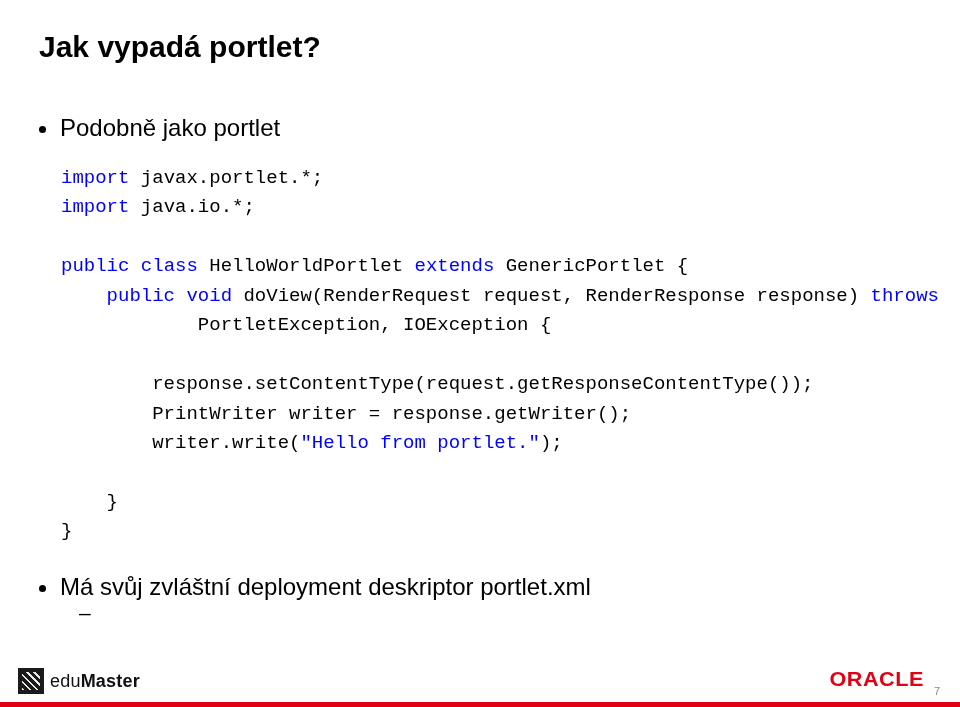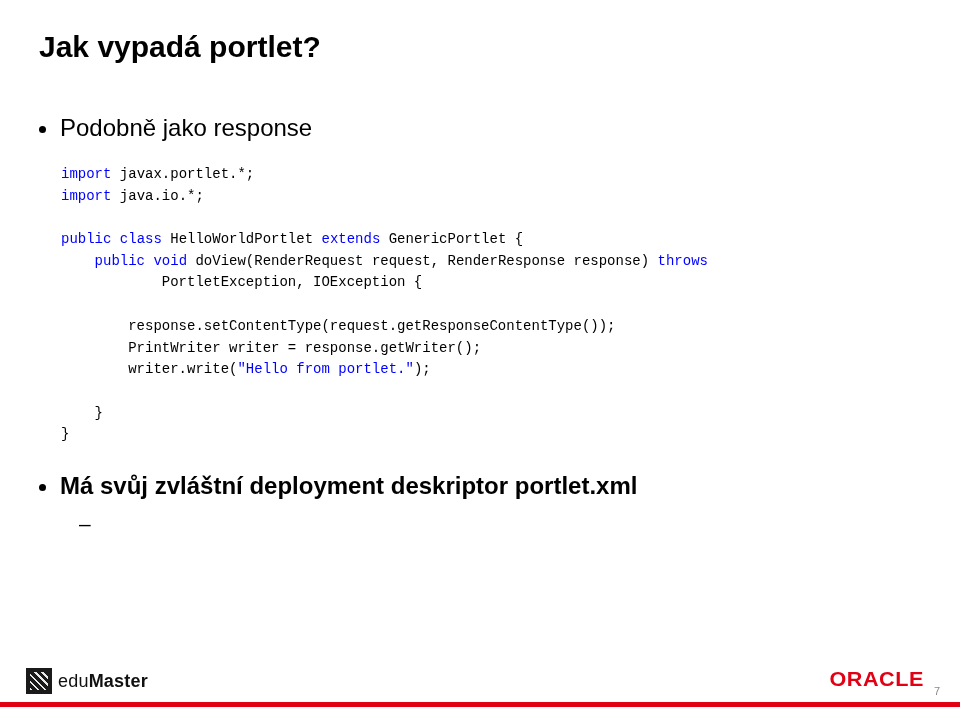--- a/index.html
+++ b/index.html
@@ -30,21 +30,21 @@
   .bullet-dot {
     width: 7px; height: 7px;
     background: #000;
     border-radius: 50%;
     margin-top: 12px;
     margin-right: 14px;
     flex-shrink: 0;
   }
   .code {
     font-family: "Courier New", monospace;
-    font-size: 14px;
+    font-size: 19px;
     line-height: 1.55;
     color: #000;
     margin-left: 22px;
     margin-bottom: 26px;
     white-space: pre;
   }
   .kw { color: #0000FF; }
   .subbullet {
     display: flex;
     align-items: flex-start;
@@ -63,21 +63,21 @@
   }
   .red-bar {
     position: absolute;
     left: 0; bottom: 0;
     height: 5px;
     background: #E20015;
     width: 100%;
   }
   .edumaster {
     position: absolute;
-    left: 26px;
+    left: 18px;
     bottom: 13px;
     display: flex;
     align-items: center;
     gap: 6px;
   }
   .edumaster-icon {
     width: 26px; height: 26px;
     background: #1a1a1a;
     position: relative;
   }
@@ -116,38 +116,38 @@
   }
 </style>
 </head>
 <body>
 
 <div class="content">
   <h1 class="title">Jak vypadá portlet?</h1>
 
   <div class="bullet-row">
     <span class="bullet-dot"></span>
-    <span>Podobně jako response</span>
+    <span>Podobně jako portlet</span>
   </div>
 
   <div class="code"><span class="kw">import</span><span> javax.portlet.*;</span>
 <span class="kw">import</span><span> java.io.*;</span>
 
 <span class="kw">public</span><span> </span><span class="kw">class</span><span> HelloWorldPortlet </span><span class="kw">extends</span><span> GenericPortlet {</span>
 <span>    </span><span class="kw">public</span><span> </span><span class="kw">void</span><span> doView(RenderRequest request, RenderResponse response) </span><span class="kw">throws</span>
 <span>            PortletException, IOException {</span>
 
 <span>        response.setContentType(request.getResponseContentType());</span>
 <span>        PrintWriter writer = response.getWriter();</span>
 <span>        writer.write(</span><span class="kw">"Hello from portlet."</span><span>);</span>
 
 <span>    }</span>
 <span>}</span></div>
 
-  <div class="bullet-row" style="margin-bottom:12px;font-weight:bold;">
+  <div class="bullet-row" style="margin-bottom:0;">
     <span class="bullet-dot"></span>
     <span>Má svůj zvláštní deployment deskriptor portlet.xml</span>
   </div>
 
   <div class="subbullet">
     <span class="subdash">–</span>
   </div>
 </div>
 
 <div class="footer">

